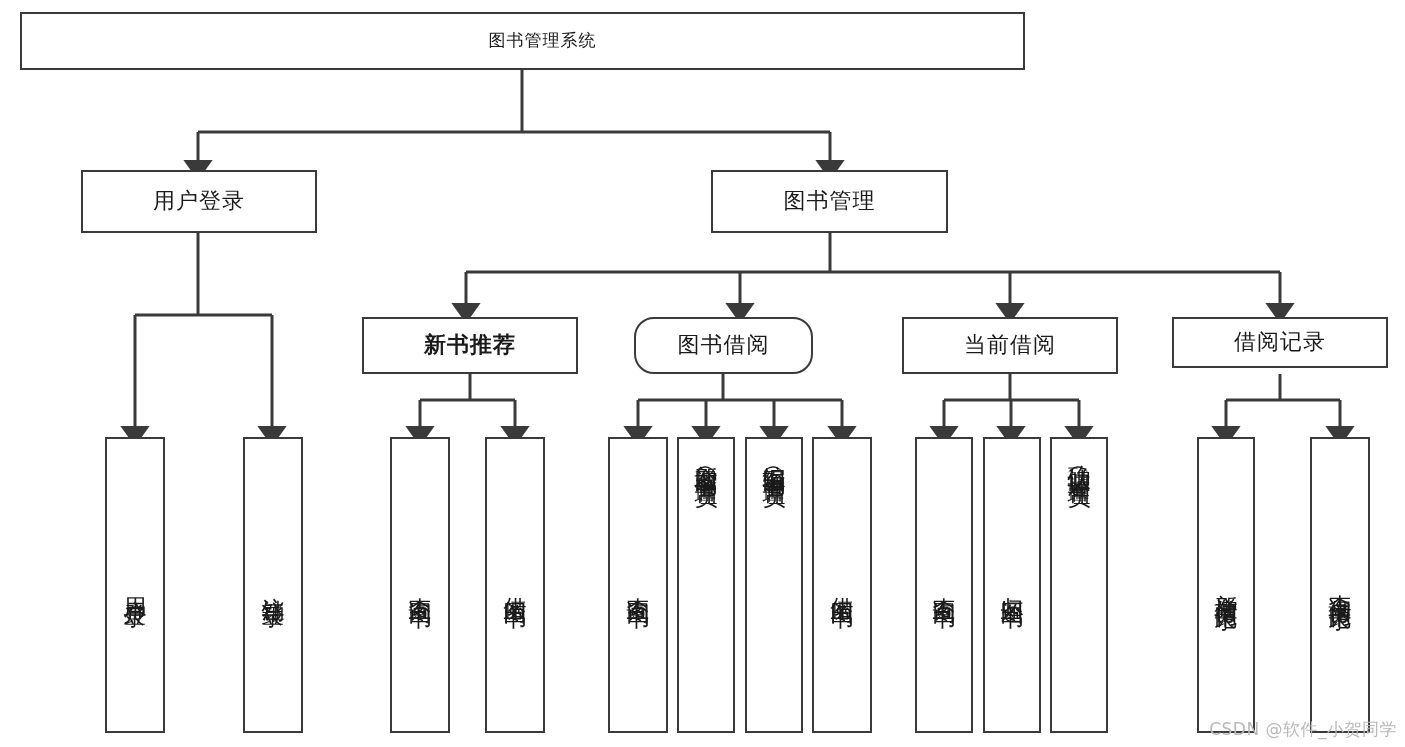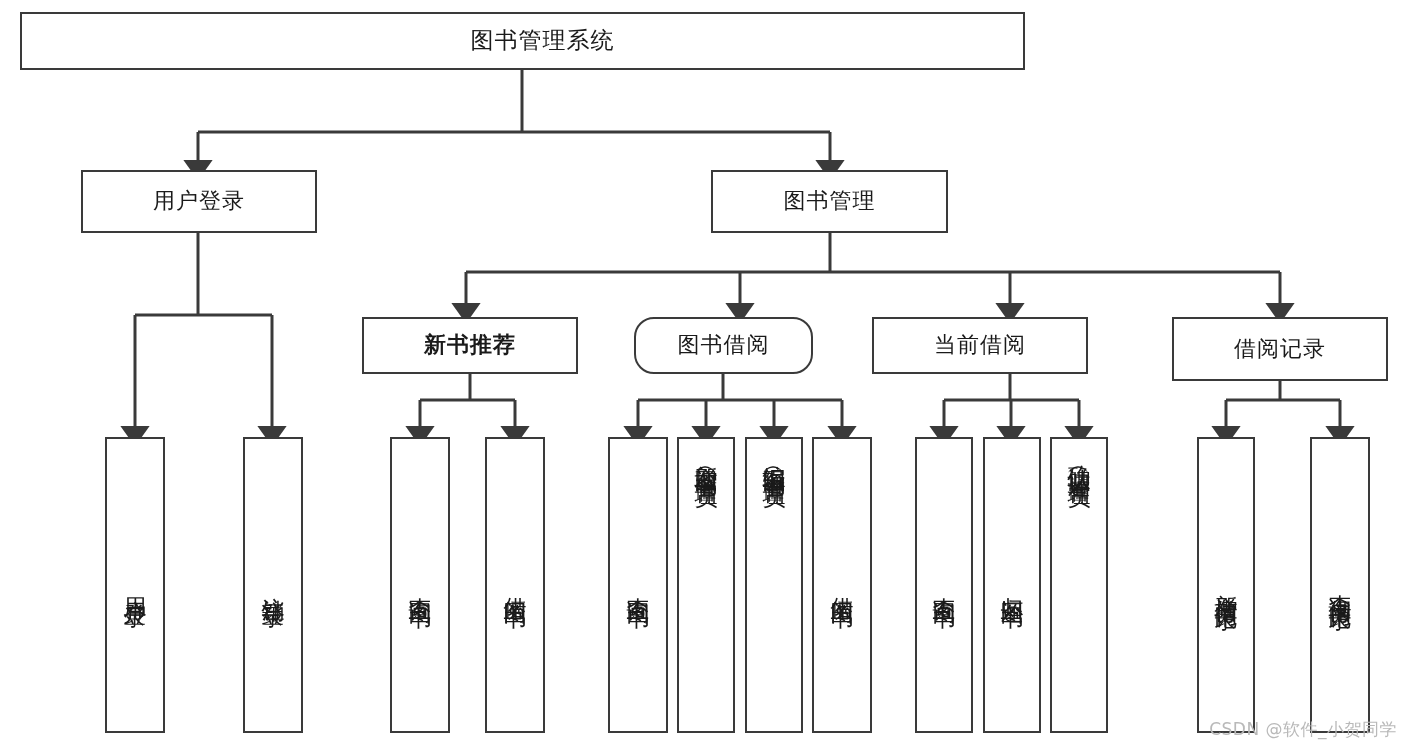--- a/index.html
+++ b/index.html
@@ -41,21 +41,21 @@
     text-align: center;
     line-height: 1.12;
     white-space: nowrap;
   }
   
   .node.horiz .label {
     font-size: 22px;
     letter-spacing: 1px;
   }
   .node.root .label {
-    font-size: 23px;
+    font-size: 17px;
     margin-left: 40px;
   }
   
   .node.vert {
     align-items: flex-start;
     justify-content: center;
     padding-top: 8px;
   }
   .node.vert .label {
     writing-mode: vertical-rl;
@@ -145,24 +145,24 @@
   <div class="node horiz" style="left:711px; top:170px; width:237px; height:63px;align-items:center;">
     <span class="label">图书管理</span>
   </div>
 
   <div class="node horiz" style="left:362px; top:317px; width:216px; height:57px;font-weight:bold;">
     <span class="label">新书推荐</span>
   </div>
   <div class="node horiz" style="left:634px; top:317px; width:179px; height:57px;border-radius:20px;">
     <span class="label">图书借阅</span>
   </div>
-  <div class="node horiz" style="left:872px; top:317px; width:216px; height:57px;">
+  <div class="node horiz" style="left:902px; top:317px; width:216px; height:57px;">
     <span class="label">当前借阅</span>
   </div>
-  <div class="node horiz" style="left:1172px; top:317px; width:216px; height:64px;">
+  <div class="node horiz" style="left:1172px; top:317px; width:216px; height:51px;">
     <span class="label">借阅记录</span>
   </div>
 
   <div class="node vert centered" style="left:105px; top:437px; width:60px; height:296px;">
     <span class="label">用户登录</span>
   </div>
   <div class="node vert centered" style="left:243px; top:437px; width:60px; height:296px;">
     <span class="label">注销登录</span>
   </div>
 

